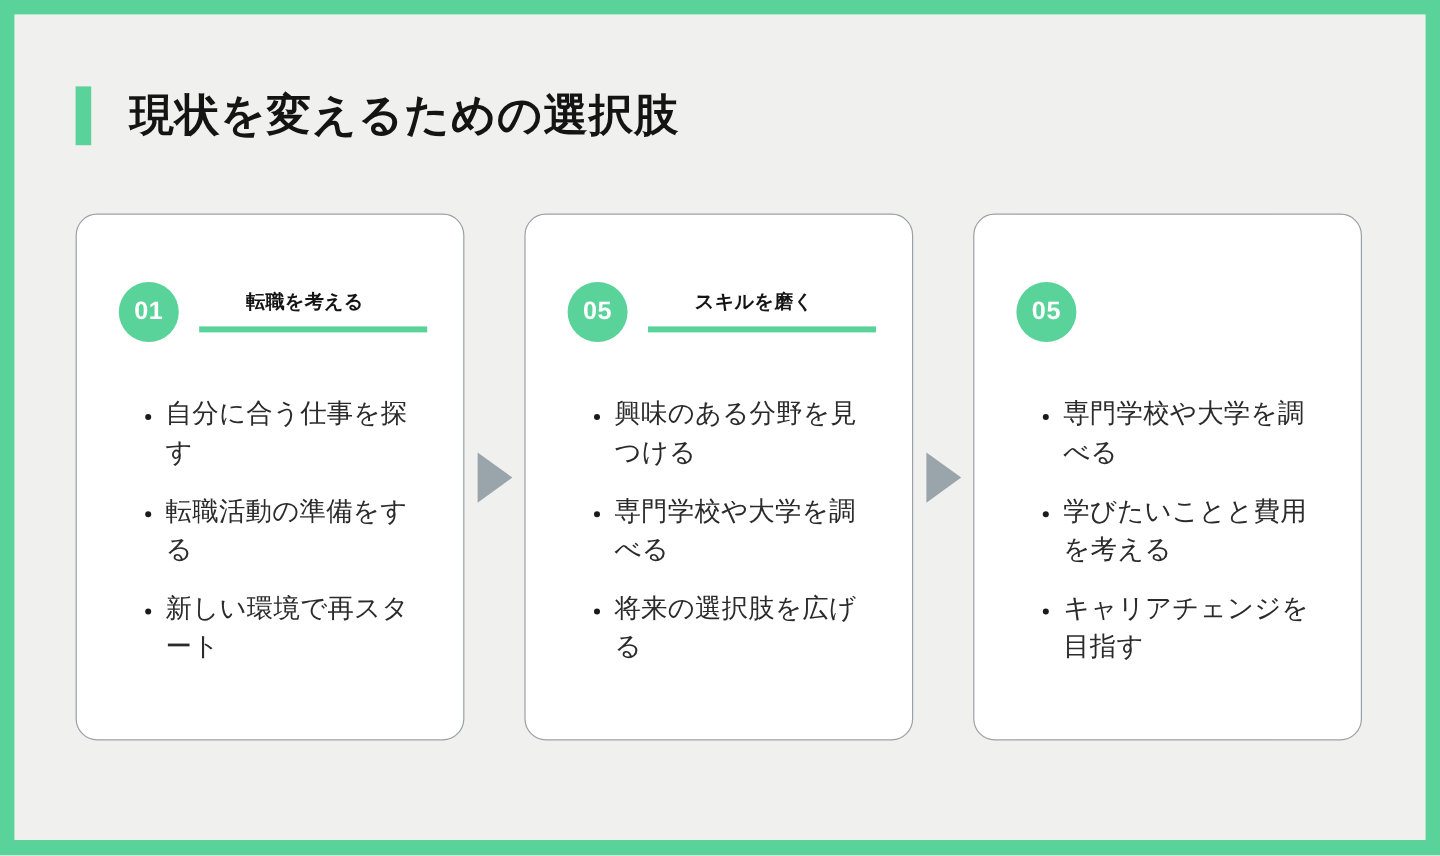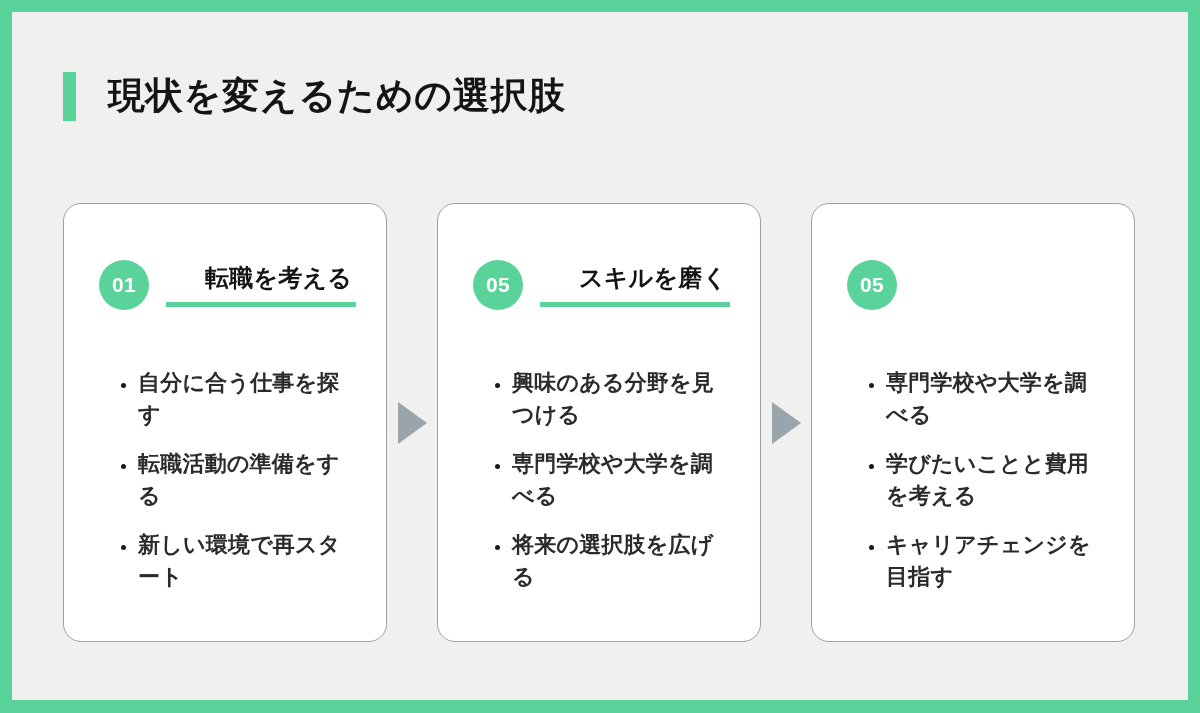--- a/index.html
+++ b/index.html
@@ -38,21 +38,21 @@
   .page-title {
     font-size: 37px;
     font-weight: 700;
     color: #141414;
     letter-spacing: 0.02em;
     line-height: 1.2;
   }
   
   .cards-row {
     position: absolute;
-    top: 191px;
+    top: 166px;
     left: 51px;
     right: 51px;
     display: flex;
     align-items: stretch;
   }
   .card {
     width: 324px;
     height: 439px;
     background: #ffffff;
     border: 1px solid #99a1a6;
@@ -74,39 +74,38 @@
     font-size: 21px;
     font-weight: 700;
     display: flex;
     align-items: center;
     justify-content: center;
     flex: 0 0 auto;
     letter-spacing: 0.02em;
   }
   .head-wrap { flex: 1 1 auto; }
   .card-heading {
-    font-size: 24px;
+    font-size: 16px;
     font-weight: 700;
     color: #141414;
     line-height: 1.25;
     margin-bottom: 9px;
     letter-spacing: 0.01em;
     white-space: nowrap;
     padding-left: 39px;
   }
   .heading-underline {
     height: 5px;
     background: #5ad39a;
     width: 100%;
   }
   .card-bullets {
-    margin-top: 57px;
+    margin-top: 44px;
     padding-left: 39px;
     list-style: disc;
-    font-weight: bold;
   }
   .card-bullets li {
     font-size: 22px;
     line-height: 32px;
     color: #2b2b2b;
     margin-bottom: 17px;
     letter-spacing: 0.01em;
   }
   .card-bullets li::marker { color: #1a1a1a; font-size: 18px; }
   

